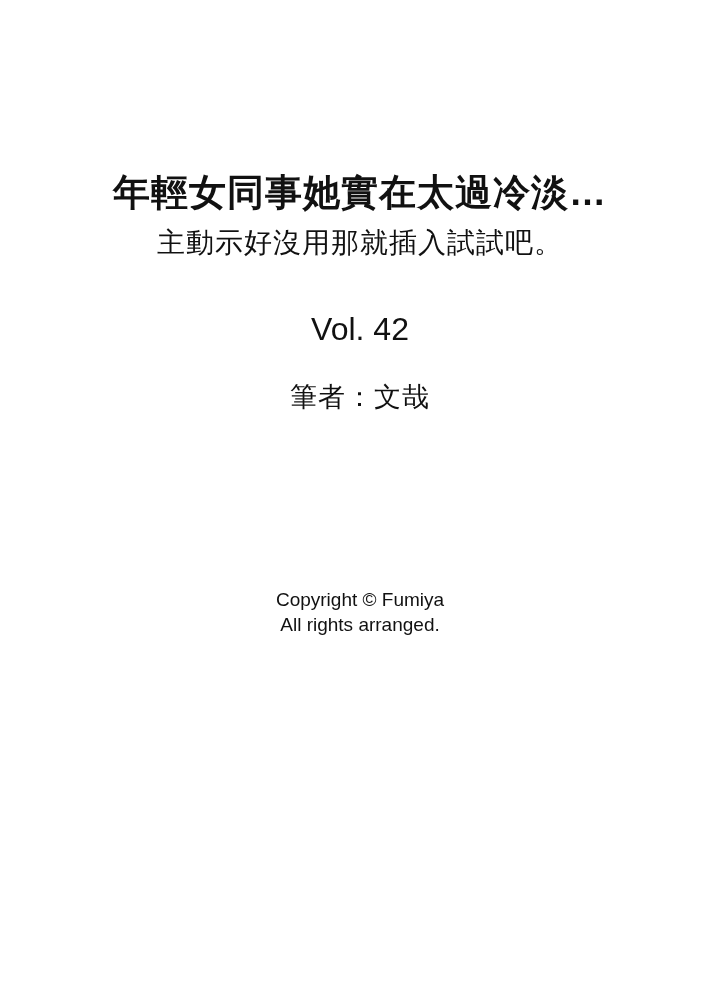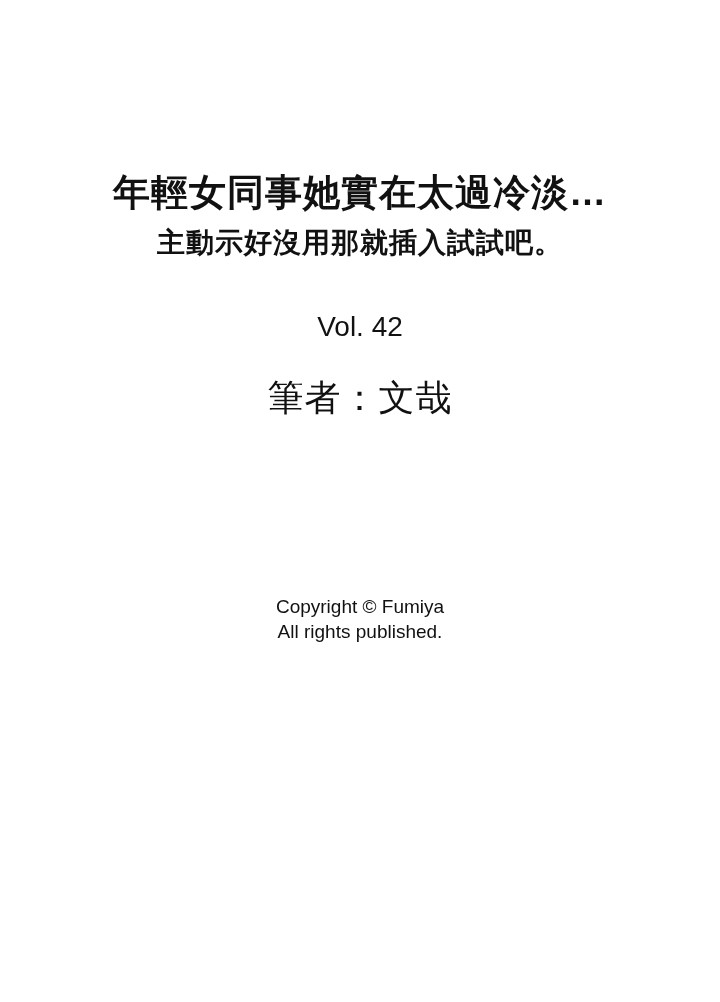--- a/index.html
+++ b/index.html
@@ -24,32 +24,32 @@
   .title {
     font-size: 37px;
     line-height: 1.35;
     font-weight: 600;
     letter-spacing: 1px;
     margin: 0;
   }
   .subtitle {
     font-size: 28px;
     line-height: 1.35;
-    font-weight: 700;
+    font-weight: 400;
     letter-spacing: 1px;
     margin: 6px 0 0 0;
   }
   .volume {
-    font-size: 28px;
+    font-size: 32px;
     line-height: 1.35;
     font-weight: 400;
     margin: 46px 0 0 0;
   }
   .author {
-    font-size: 36px;
+    font-size: 27px;
     line-height: 1.35;
     font-weight: 500;
     letter-spacing: 1px;
     margin: 28px 0 0 0;
   }
   .copyright {
     font-size: 19px;
     line-height: 25px;
     font-weight: 400;
     margin: 172px 0 0 0;
@@ -61,15 +61,15 @@
 </head>
 <body>
 
 <div class="page">
   <h1 class="title">年輕女同事她實在太過冷淡…</h1>
   <div class="subtitle">主動示好沒用那就插入試試吧。</div>
   <div class="volume">Vol. 42</div>
   <div class="author">筆者：文哉</div>
   <div class="copyright">
     <div>Copyright © Fumiya</div>
-    <div>All rights published.</div>
+    <div>All rights arranged.</div>
   </div>
 </div>
 
 </body></html>

